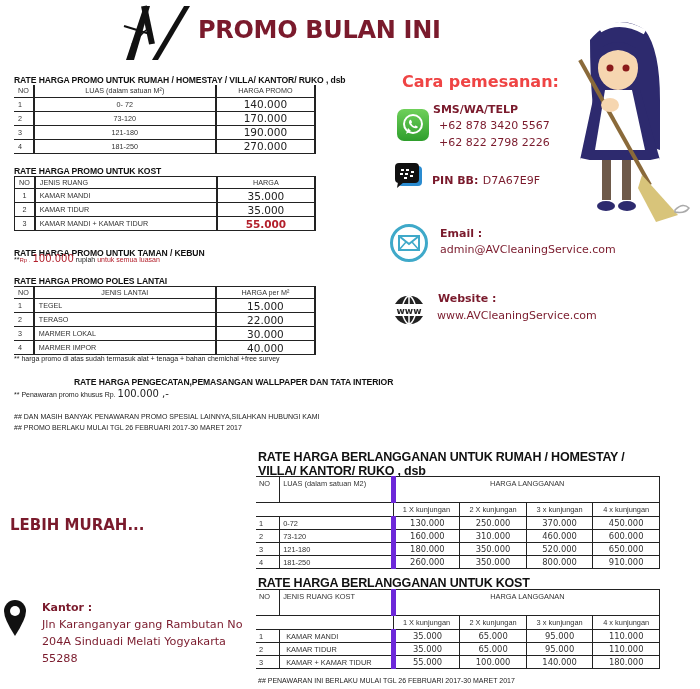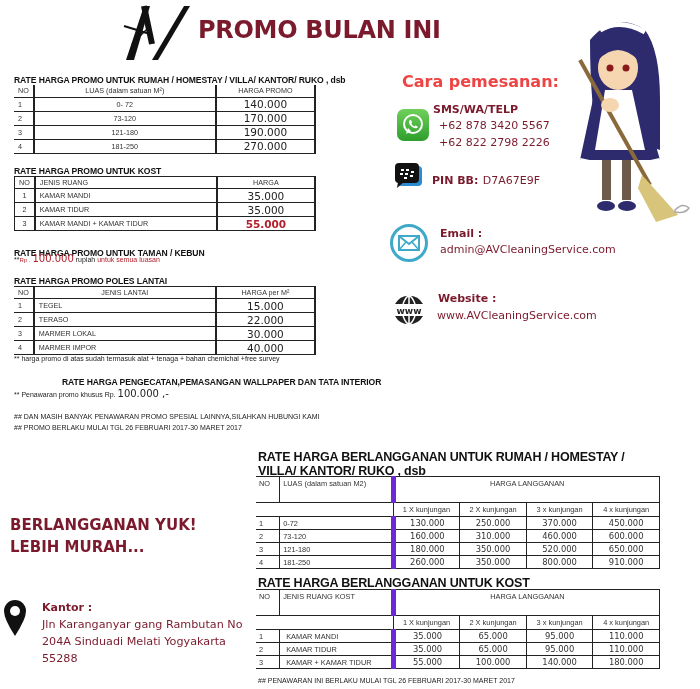--- a/index.html
+++ b/index.html
@@ -151,21 +151,21 @@
   </tr>
   <tr>
     <td class="no">4</td>
     <td class="mid">MARMER IMPOR</td>
     <td class="price">40.000</td>
   </tr>
 </tbody>
   </table>
 <div class="abs note" style="left:14px; top:355px;">** harga promo di atas sudah termasuk alat + tenaga + bahan chemichal +free survey</div>
 
-<div class="abs sec-title" style="left:14px; top:377px;padding-left:48px;">RATE HARGA PENGECATAN,PEMASANGAN WALLPAPER DAN TATA INTERIOR</div>
+<div class="abs sec-title" style="left:26px; top:377px;padding-left:48px;">RATE HARGA PENGECATAN,PEMASANGAN WALLPAPER DAN TATA INTERIOR</div>
 <div class="abs note" style="left:14px; top:388px;">
   <span>** Penawaran promo khusus Rp.</span>
   <span style="font-size:10px; font-family:'DejaVu Sans',sans-serif;">100.000 ,-</span>
 </div>
 
 <div class="abs note" style="left:14px; top:413px;">## DAN MASIH BANYAK PENAWARAN PROMO SPESIAL LAINNYA,SILAHKAN HUBUNGI KAMI</div>
 <div class="abs note" style="left:14px; top:424px;">## PROMO BERLAKU MULAI TGL 26 FEBRUARI 2017-30 MARET 2017</div>
 
 <div class="abs contact-h" style="left:402px; top:72px;">Cara pemesanan:</div>
 
@@ -333,21 +333,20 @@
     <td class="num">55.000</td>
     <td class="num">100.000</td>
     <td class="num">140.000</td>
     <td class="num">180.000</td>
   </tr>
 </tbody>
   </table>
 <div class="abs note" style="left:258px; top:677px;">## PENAWARAN INI BERLAKU MULAI TGL 26 FEBRUARI  2017-30 MARET 2017</div>
 
 <div class="abs cta" style="left:10px; top:514px;">
-  <div>BERLANGGANAN YUK!</div>
   <div>LEBIH MURAH...</div>
 </div>
 
 <div class="abs" style="left:3px; top:599px; width:24px; height:38px;">
   <svg width="24" height="38" viewBox="0 0 24 38">
     <path d="M12 1 A11 11 0 0 1 23 12 Q23 20 12 37 Q1 20 1 12 A11 11 0 0 1 12 1 Z" fill="#111"></path>
     <circle cx="12" cy="12" r="5" fill="#fff"></circle>
   </svg>
 </div>
 <div class="abs lbl" style="left:42px; top:601px;">Kantor :</div>

